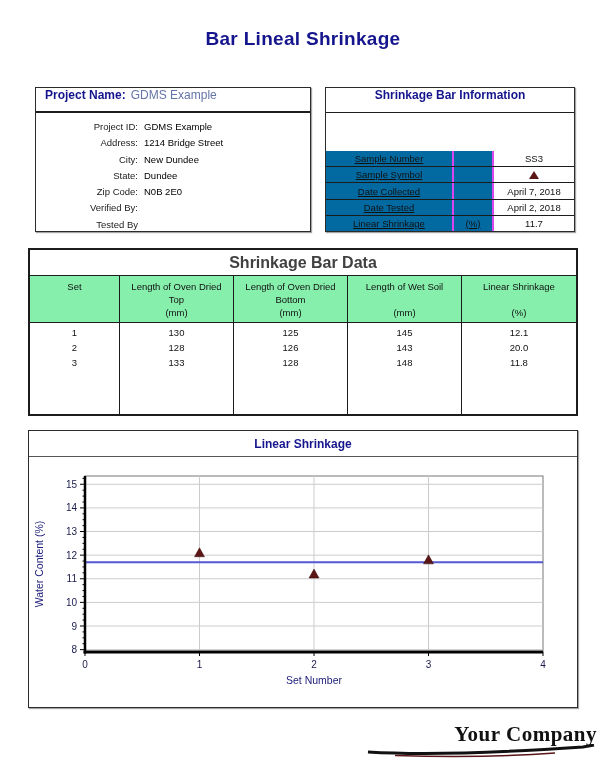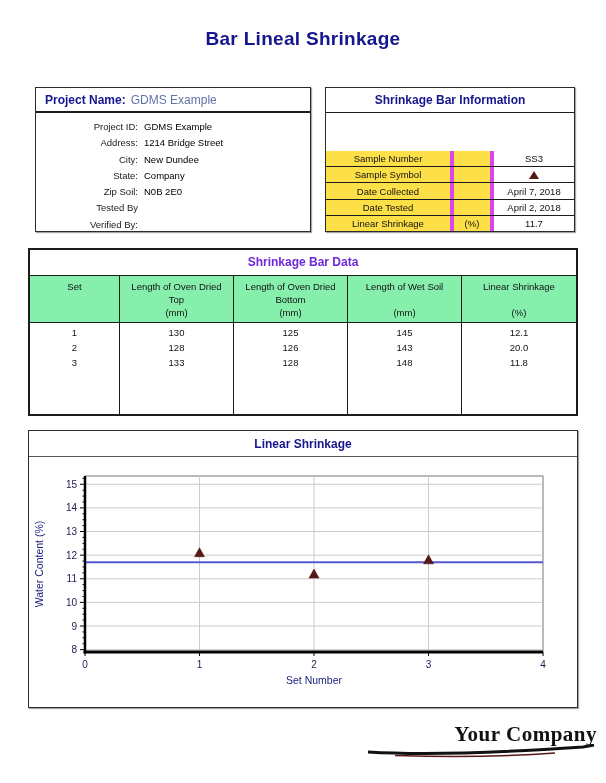--- a/index.html
+++ b/index.html
@@ -9,38 +9,38 @@
   }
   .page-title{
     text-align:center;margin:0;padding-top:28px;
     font-size:19px;font-weight:bold;color:#15158e;letter-spacing:.3px;
   }
   
   .top-row{display:flex;justify-content:space-between;margin:37px 31px 0 35px;}
   .box{border:1px solid #2b2b2b;box-shadow:1px 1px 1px rgba(0,0,0,.35);background:#fff;box-sizing:border-box;}
   .project-box{width:276px;height:145px;}
   .info-box{width:250px;height:145px;display:flex;flex-direction:column;gap:38px;}
-  .box-header{height:25px;border-bottom:2px solid #1c1c1c;display:flex;align-items:center;padding:0 9px;box-sizing:border-box;}
+  .box-header{height:25px;border-bottom:2px solid #1c1c1c;display:flex;align-items:flex-start;padding:0 9px;box-sizing:border-box;}
   .ph-label{font-size:12px;font-weight:bold;color:#15158e;}
   .ph-value{font-size:12px;color:#6374a6;margin-left:5px;}
   .project-fields{padding:6px 0 0 0;}
   .pf-row{display:flex;line-height:16.3px;font-size:9.5px;}
   .pf-label{width:102px;text-align:right;color:#1a1a1a;flex:none;}
   .pf-value{margin-left:6px;color:#000;}
   .info-header{justify-content:center;border-bottom:1px solid #1c1c1c;}
   .ih-title{font-size:12px;font-weight:bold;color:#15158e;}
   .info-rows{flex:1;display:flex;flex-direction:column;}
   .info-row{flex:1;display:grid;grid-template-columns:128px 40px 1fr;}
   .info-row + .info-row{border-top:1px solid #1c1c1c;}
   .info-cell{display:flex;align-items:center;justify-content:center;font-size:9.5px;color:#111;}
-  .ic-label,.ic-unit{background:#fde047;border-right:4px solid #d946ef;}
+  .ic-label,.ic-unit{background:#0369a1;border-right:2px solid #d946ef;text-decoration:underline;}
   .tri{width:0;height:0;border-left:5px solid transparent;border-right:5px solid transparent;border-bottom:8px solid #5c1616;display:inline-block;}
   
   .data-table{margin:16px 28px 0 28px;border:2px solid #1c1c1c;height:168px;display:flex;flex-direction:column;box-sizing:border-box;}
-  .dt-title{height:25px;line-height:25px;text-align:center;font-size:12px;font-weight:bold;color:#6d28d9;border-bottom:1px solid #1c1c1c;flex:none;}
+  .dt-title{height:25px;line-height:25px;text-align:center;font-size:16px;font-weight:bold;color:#404040;border-bottom:1px solid #1c1c1c;flex:none;}
   .dt-header{display:grid;grid-template-columns:90px 1fr 1fr 1fr 1fr;background:#86efac;border-bottom:1px solid #1c1c1c;flex:none;}
   .dt-hcell{padding:4px 2px 3px;text-align:center;font-size:9.5px;line-height:13px;border-right:1px solid #1c1c1c;color:#111;}
   .dt-hcell:last-child,.dt-col:last-child{border-right:none;}
   .dt-hline{min-height:13px;}
   .dt-body{flex:1;display:grid;grid-template-columns:90px 1fr 1fr 1fr 1fr;background:#fff;}
   .dt-col{border-right:1px solid #1c1c1c;padding-top:2px;}
   .dt-cell{height:15px;line-height:15px;text-align:center;font-size:9.5px;color:#111;}
   
   .chart-box{margin:14px 28px 0 28px;border:1px solid #2b2b2b;box-shadow:1px 1px 1px rgba(0,0,0,.35);height:278px;box-sizing:border-box;}
   .chart-title{height:25px;line-height:27px;text-align:center;font-size:12px;font-weight:bold;color:#15158e;border-bottom:1px solid #555;}
@@ -70,32 +70,32 @@
         <div class="pf-row">
           <span class="pf-label">Address:</span>
           <span class="pf-value">1214 Bridge Street</span>
         </div>
         <div class="pf-row">
           <span class="pf-label">City:</span>
           <span class="pf-value">New Dundee</span>
         </div>
         <div class="pf-row">
           <span class="pf-label">State:</span>
-          <span class="pf-value">Company</span>
-        </div>
-        <div class="pf-row">
-          <span class="pf-label">Zip Soil:</span>
+          <span class="pf-value">Dundee</span>
+        </div>
+        <div class="pf-row">
+          <span class="pf-label">Zip Code:</span>
           <span class="pf-value">N0B 2E0</span>
         </div>
         <div class="pf-row">
+          <span class="pf-label">Verified By:</span>
+          <span class="pf-value"></span>
+        </div>
+        <div class="pf-row">
           <span class="pf-label">Tested By</span>
-          <span class="pf-value"></span>
-        </div>
-        <div class="pf-row">
-          <span class="pf-label">Verified By:</span>
           <span class="pf-value"></span>
         </div>
       </div>
   </div>
 
   <div class="box info-box">
     <div class="box-header info-header">
       <span class="ih-title">Shrinkage Bar Information</span>
     </div>
     <div class="info-rows">

